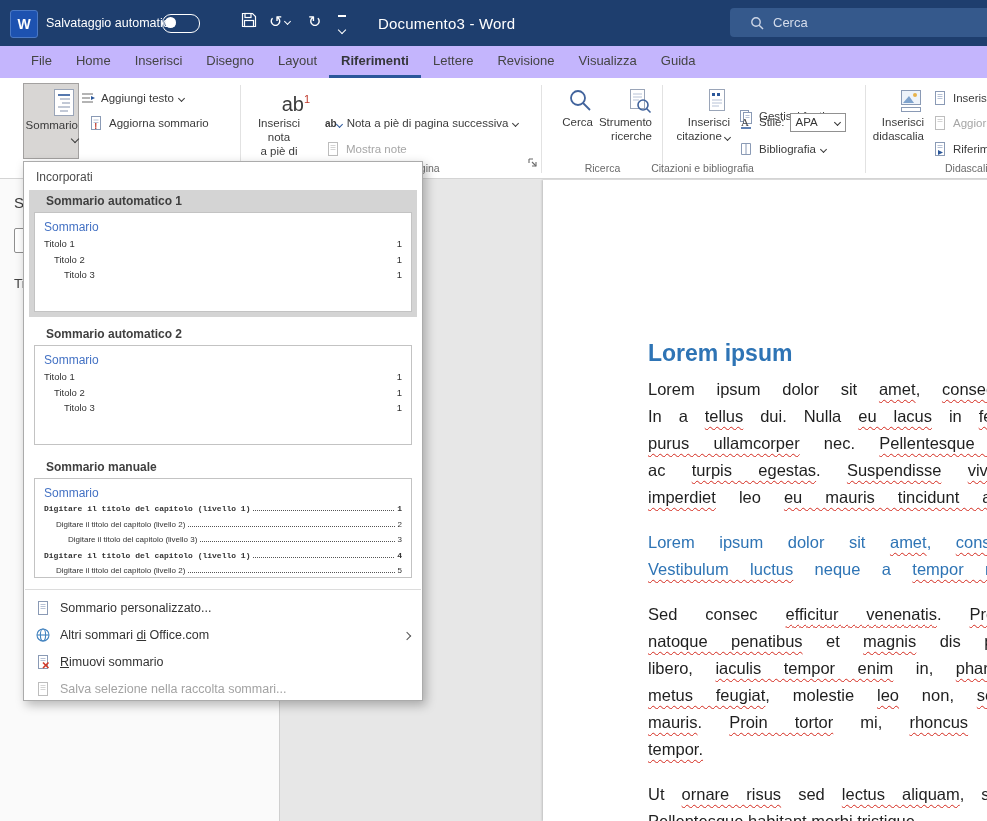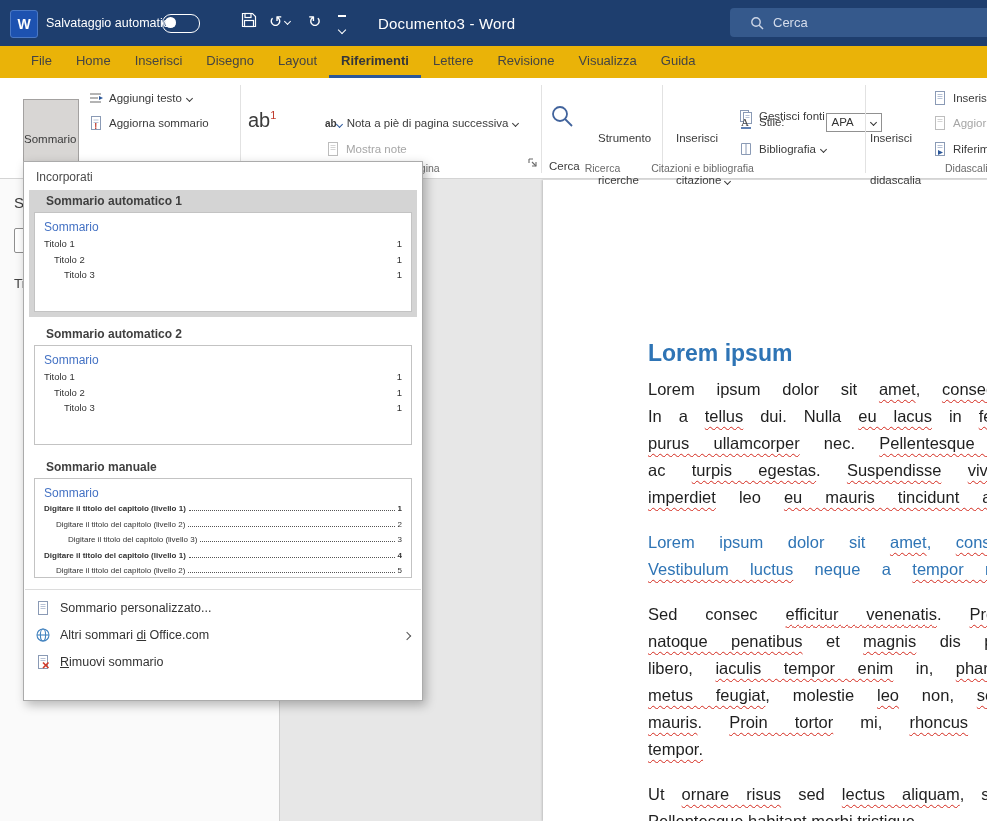--- a/index.html
+++ b/index.html
@@ -21,41 +21,41 @@
   .qat-chev .bar{display:block;width:8px;height:1.5px;background:#fff;margin-bottom:2px;}
   .doc-title{left:378px;top:15px;font-size:15px;color:#fff;letter-spacing:.2px;}
   .tb-search{left:730px;top:8px;width:270px;height:29px;background:#35598c;border-radius:4px;
              display:flex;align-items:center;padding-left:20px;box-sizing:border-box;gap:9px;color:#d5ddec;font-size:13px;}
   .chev{display:inline-block;width:5px;height:5px;border-right:1.3px solid currentColor;
         border-bottom:1.3px solid currentColor;transform:rotate(45deg);}
   .chev.right{transform:rotate(-45deg);}
   .chev.tiny{width:4px;height:4px;}
 
   
-  .tabrow{position:absolute;left:0;top:46px;width:987px;height:32px;background:#eab308;z-index:10;
+  .tabrow{position:absolute;left:0;top:46px;width:987px;height:32px;background:#c4b5fd;z-index:10;
           display:flex;align-items:stretch;padding-left:19px;box-sizing:border-box;}
   .rtab{display:flex;align-items:center;padding:0 12px;font-size:13px;color:#444;border-bottom:3px solid transparent;box-sizing:border-box;}
   .rtab.active{color:#35363a;font-weight:600;border-bottom-color:#2b579a;}
 
   
   .ribbon{position:absolute;left:0;top:78px;width:987px;height:100px;background:#fff;border-bottom:1px solid #d4d4d4;z-index:10;}
   .rc-abs{position:absolute;white-space:nowrap;}
   .vsep{position:absolute;top:7px;width:1px;height:88px;background:#e2e2e2;}
-  .bigbtn{position:absolute;top:21px;height:76px;display:flex;flex-direction:column;align-items:flex-start;
-          font-size:11.5px;color:#3b3b3b;text-align:center;box-sizing:border-box;padding-top:4px;gap:28px;}
+  .bigbtn{position:absolute;top:5px;height:76px;display:flex;flex-direction:column;align-items:flex-end;
+          font-size:11.5px;color:#3b3b3b;text-align:center;box-sizing:border-box;padding-top:4px;}
   .bigbtn .bl{line-height:14px;}
   .bigbtn.pressed{background:#d8d6d4;border:1px solid #a3a1a0;}
   .srow{position:absolute;height:22px;display:flex;align-items:center;font-size:11.5px;color:#3b3b3b;gap:5px;white-space:nowrap;}
   .srow.disabled,.bigbtn.disabled{color:#a6a6a6;}
   .grplabel{position:absolute;top:84px;font-size:10.5px;color:#6a6a6a;text-align:center;}
   .ab-big{font-size:20px;color:#3b3b3b;line-height:24px;}
   .ab-big sup{color:#c0392b;font-size:11px;}
   .ab-small{font-size:10px;color:#3b3b3b;font-weight:bold;}
   .stylebox{display:inline-flex;align-items:center;justify-content:space-between;width:56px;height:19px;
-            border:1px solid #919191;background:#fff;padding:0 5px;box-sizing:border-box;font-size:11.5px;color:#333;margin-left:36px;}
+            border:1px solid #919191;background:#fff;padding:0 5px;box-sizing:border-box;font-size:11.5px;color:#333;}
 
   
   .navpane{position:absolute;left:0;top:178px;width:280px;height:643px;background:#fafafa;border-right:1px solid #cfcfcf;z-index:1;box-sizing:border-box;}
   .np-title{position:absolute;left:14px;top:16px;font-size:15px;color:#3a3a3a;}
   .np-search{position:absolute;left:14px;top:50px;width:250px;height:25px;border:1px solid #8f8f8f;border-radius:2px;background:#fff;box-sizing:border-box;}
   .np-tab{position:absolute;left:14px;top:98px;font-size:13.5px;color:#444;}
 
   .docarea{position:absolute;left:280px;top:178px;width:707px;height:643px;background:#e7e7e7;z-index:1;}
   .page{position:absolute;left:263px;top:2px;width:470px;height:641px;background:#fff;box-shadow:-1px 0 2px rgba(0,0,0,.18);}
   .doc-body{position:absolute;left:648px;top:338px;width:362px;z-index:2;color:#1f1f1f;}
@@ -73,21 +73,21 @@
   .menu-caption{margin:8px 12px 6px 12px;font-size:12px;color:#4a4a4a;}
   .toc-item{margin:0 5px 6px 5px;padding:2px 5px 5px 5px;}
   .toc-item.sel{background:#d4d4d4;}
   .toc-item .ti-title{font-size:12px;font-weight:bold;color:#3f3f3f;margin:2px 1px 4px 12px;}
   .tpv{border:1px solid #c3c3c3;background:#fff;height:100px;padding:7px 9px;box-sizing:border-box;overflow:hidden;}
   .tpv .pvh{font-size:12px;color:#4472C4;margin-bottom:4px;}
   .pvrow{display:flex;align-items:flex-end;font-size:9.5px;color:#333;margin-bottom:4.5px;}
   .pvrow .lbl{white-space:nowrap;}
   .pvrow .pg{margin-left:auto;}
   .pvrow.man{font-size:8px;margin-bottom:6.5px;}
-  .pvrow.man.b{font-weight:bold;}
+  .pvrow.man.b{font-weight:bold;font-family:Liberation Mono, monospace;}
   .pvrow .leader{flex:1;border-bottom:1px dotted #555;margin:0 3px 2px 3px;height:1px;}
   .menu-sep{height:1px;background:#dcdcdc;margin:4px 1px 4px 1px;}
   .cmd{height:27px;display:flex;align-items:center;padding:0 12px 0 11px;font-size:12.5px;color:#333;}
   .cmd .ic{width:18px;margin-right:7px;display:flex;align-items:center;}
   .cmd.disabled{color:#a3a3a3;}
   .accel{text-decoration:underline;}
   .cmd .more{margin-left:auto;color:#555;}
 </style>
 </head>
 <body>
@@ -142,21 +142,21 @@
       <g stroke="#a8b2c4" stroke-width="1.4">
         <line x1="10" y1="11" x2="20" y2="11"></line>
           <line x1="12" y1="15" x2="20" y2="15"></line>
         <line x1="8" y1="19" x2="20" y2="19"></line>
           <line x1="10" y1="23" x2="18" y2="23"></line>
       </g>
     </svg>
     <span class="bl">Sommario</span>
     <span class="chev" style="margin-top:4px;color:#3b3b3b;"></span>
   </div>
-  <div class="srow" style="left:88px;top:9px;">
+  <div class="srow" style="left:80px;top:9px;">
     <svg width="16" height="16" viewBox="0 0 16 16">
       <g stroke="#8c8c8c" stroke-width="1.3">
           <line x1="2" y1="4" x2="13" y2="4"></line>
           <line x1="2" y1="8" x2="10" y2="8"></line>
           <line x1="2" y1="12" x2="13" y2="12"></line>
         </g>
       <polygon points="11,6 15,8 11,10" fill="#2b579a"></polygon>
     </svg>
     <span>Aggiungi testo</span>
     <span class="chev tiny"></span>
@@ -467,14 +467,27 @@
               <line x1="5.5" y1="6.5" x2="10.5" y2="6.5"></line>
             </g>
             <g stroke="#d03a2b" stroke-width="1.6">
               <line x1="8" y1="8.5" x2="13.5" y2="14"></line>
               <line x1="13.5" y1="8.5" x2="8" y2="14"></line>
             </g>
           </svg>
         </span>
         <span><span class="accel">R</span><span>imuovi sommario</span></span>
       </div>
+      <div class="cmd disabled">
+        <span class="ic">
+          <svg width="16" height="16" viewBox="0 0 16 16">
+            <rect x="3.5" y="1.5" width="9" height="13" fill="#fff" stroke="#bdbdbd"></rect>
+            <g stroke="#d4d4d4">
+              <line x1="5.5" y1="4.5" x2="10.5" y2="4.5"></line>
+              <line x1="5.5" y1="6.5" x2="10.5" y2="6.5"></line>
+              <line x1="5.5" y1="8.5" x2="10.5" y2="8.5"></line>
+            </g>
+          </svg>
+        </span>
+        <span><span>Salva selezione nella raccolta sommari...</span></span>
+      </div>
     </div>
 </div>
 
 </body></html>

